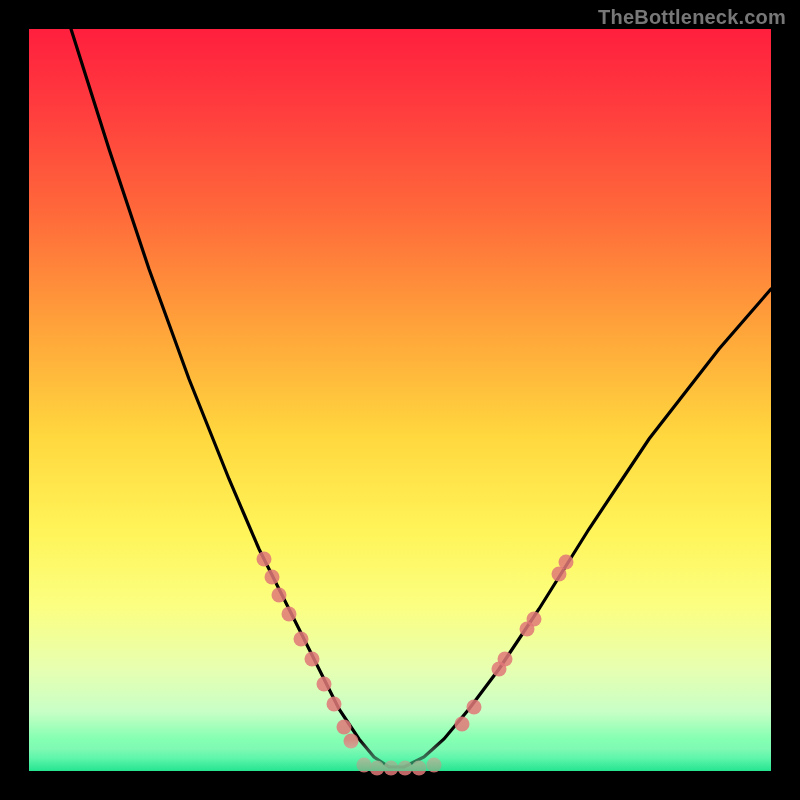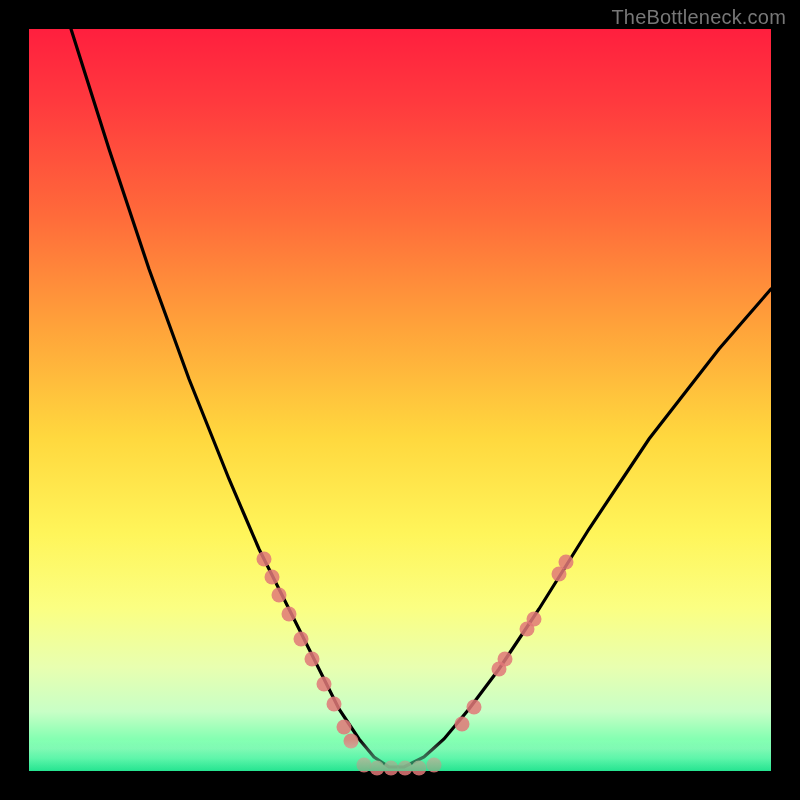--- a/index.html
+++ b/index.html
@@ -43,21 +43,21 @@
       rgba(120,255,190,0.45) 60%,
       rgba(40,230,150,0.55) 100%);
     pointer-events: none;
   }
   .watermark {
     position: absolute;
     top: 6px;
     right: 14px;
     color: #777;
     font-size: 20px;
-    font-weight: 400;
+    font-weight: 700;
     letter-spacing: 0.2px;
     user-select: none;
   }
   svg.curve {
     position: absolute;
     left: 0; top: 0;
     width: 742px;
     height: 742px;
     overflow: visible;
   }

